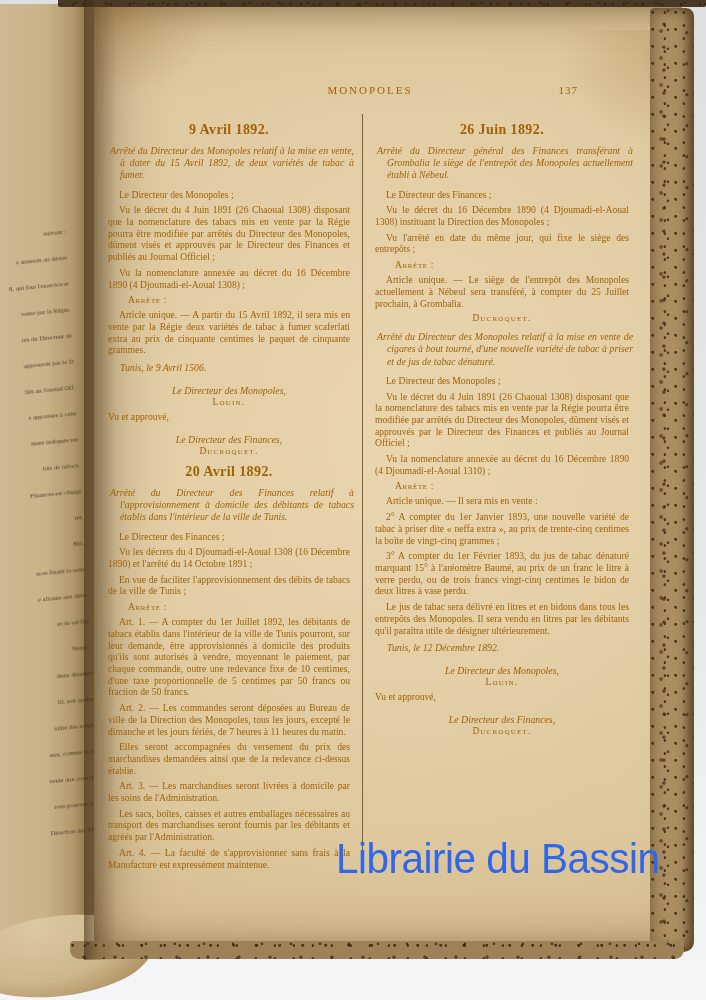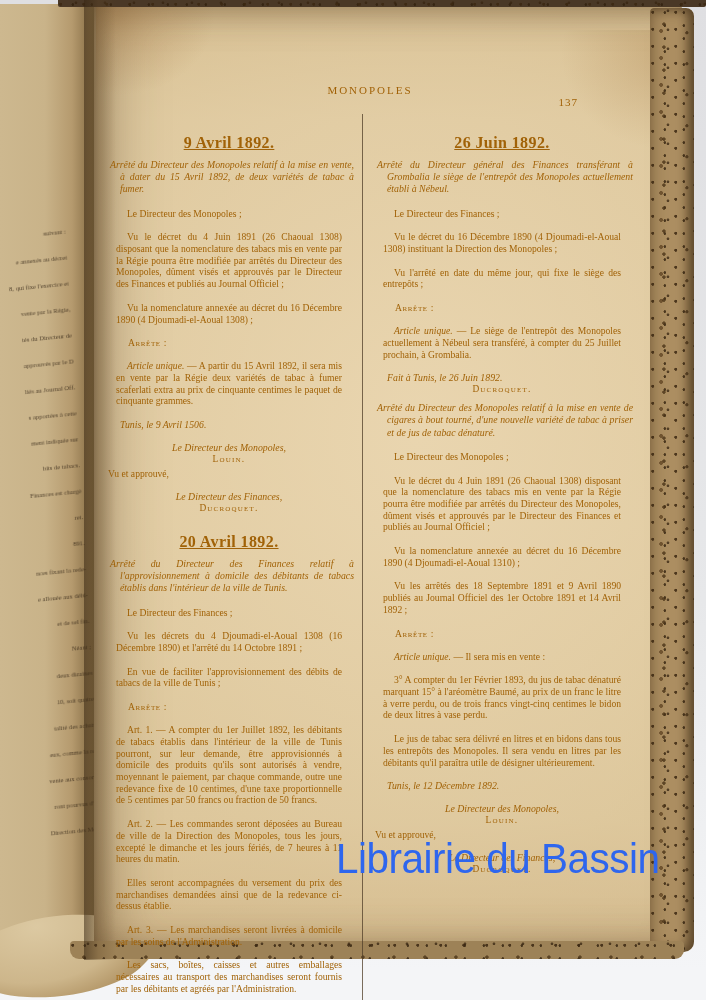--- a/index.html
+++ b/index.html
@@ -74,30 +74,30 @@
     position:absolute;left:84px;top:0;width:32px;height:960px;
     background:linear-gradient(90deg,rgba(55,38,18,.55) 0%,rgba(95,70,38,.30) 45%,rgba(0,0,0,0) 100%);
     pointer-events:none;z-index:5;
   }
   
   .content{
     position:absolute;left:104px;top:84px;width:532px;z-index:3;
     color:#a16207;
   }
   .runhead{position:relative;text-align:center;font-size:11px;letter-spacing:2px;height:16px;}
-  .pagenum{position:absolute;right:58px;top:12px;letter-spacing:1px;}
+  .pagenum{position:absolute;right:58px;top:0;letter-spacing:1px;}
   .cols{display:flex;margin-top:14px;}
   .col{width:250px;}
   .col.right{width:262px;padding-left:8px;border-left:1px solid rgba(80,62,40,.75);}
   .col.left{padding-right:8px;}
-  .h-date{font-weight:bold;text-align:center;font-size:16px;margin:20px 0 7px;letter-spacing:.4px;text-decoration:underline;}
+  .h-date{font-weight:bold;text-align:center;font-size:14px;margin:8px 0 7px;letter-spacing:.4px;}
   .sum{font-style:italic;font-size:9.8px;line-height:12.2px;margin:2px 0 7px;padding-left:16px;text-indent:-10px;text-align:justify;}
-  .p{font-size:9.6px;line-height:11.7px;text-indent:11px;margin:12px;text-align:justify;}
+  .p{font-size:9.6px;line-height:11.7px;text-indent:11px;margin:4px;text-align:justify;}
   .arr{font-variant:small-caps;letter-spacing:.6px;font-size:9.6px;text-indent:24px;margin:2.5px 0;}
-  .ital{font-style:italic;}
+  .ital{}
   .place{font-style:italic;font-size:9.8px;margin:6px 0 1px;text-indent:16px;}
   .sig-role{font-style:italic;text-align:center;font-size:9.8px;margin:12px 0 0;}
   .sig-name{font-variant:small-caps;text-align:center;font-size:9.4px;letter-spacing:1.2px;margin:1px 0 2px;}
   .appr{font-size:9.6px;margin:4px 0 0;text-indent:4px;}
   .gap{height:4px;}
   
   .watermark{
     position:absolute;left:336px;top:834px;z-index:9;
     font-family:"Liberation Sans", sans-serif;
     font-size:43px;color:#2e66ee;white-space:nowrap;
@@ -181,31 +181,30 @@
     </div>
 
     <div class="col right">
       <p class="h-date">26 Juin 1892.</p>
       <p class="sum">Arrêté du Directeur général des Finances transférant à Grombalia le siège de l'entrepôt des Monopoles actuellement établi à Nébeul.</p>
       <p class="p">Le Directeur des Finances ;</p>
       <p class="p">Vu le décret du 16 Décembre 1890 (4 Djoumadi-el-Aoual 1308) instituant la Direction des Monopoles ;</p>
       <p class="p">Vu l'arrêté en date du même jour, qui fixe le siège des entrepôts ;</p>
       <p class="arr">Arrête :</p>
       <p class="p"><span class="ital">Article unique.</span><span> — Le siège de l'entrepôt des Monopoles actuellement à Nébeul sera transféré, à compter du 25 Juillet prochain, à Grombalia.</span></p>
-      <p class="place">Fait à Tunis, le 26 Juin 1892.</p>
       <p class="sig-name">Ducroquet.</p>
       <div class="gap"></div>
 
       <p class="sum">Arrêté du Directeur des Monopoles relatif à la mise en vente de cigares à bout tourné, d'une nouvelle variété de tabac à priser et de jus de tabac dénaturé.</p>
       <p class="p">Le Directeur des Monopoles ;</p>
       <p class="p">Vu le décret du 4 Juin 1891 (26 Chaoual 1308) disposant que la nomenclature des tabacs mis en vente par la Régie pourra être modifiée par arrêtés du Directeur des Monopoles, dûment visés et approuvés par le Directeur des Finances et publiés au Journal Officiel ;</p>
       <p class="p">Vu la nomenclature annexée au décret du 16 Décembre 1890 (4 Djoumadi-el-Aoual 1310) ;</p>
-      <p class="p">Vu les arrêtés des 18 Septembre 1891 et 9 Avril 1890 publiés au Journal Officiel des 1er Octobre 1891 et 14 Avril 1892 ;</p>
       <p class="arr">Arrête :</p>
       <p class="p"><span class="ital">Article unique.</span><span> — Il sera mis en vente :</span></p>
+      <p class="p">2° A compter du 1er Janvier 1893, une nouvelle variété de tabac à priser dite « neffa extra », au prix de trente-cinq centimes la boîte de vingt-cinq grammes ;</p>
       <p class="p">3° A compter du 1er Février 1893, du jus de tabac dénaturé marquant 15° à l'aréomètre Baumé, au prix de un franc le litre à verre perdu, ou de trois francs vingt-cinq centimes le bidon de deux litres à vase perdu.</p>
       <p class="p">Le jus de tabac sera délivré en litres et en bidons dans tous les entrepôts des Monopoles. Il sera vendu en litres par les débitants qu'il paraîtra utile de désigner ultérieurement.</p>
       <p class="place">Tunis, le 12 Décembre 1892.</p>
       <p class="sig-role">Le Directeur des Monopoles,</p>
       <p class="sig-name">Louin.</p>
       <p class="appr">Vu et approuvé,</p>
       <p class="sig-role">Le Directeur des Finances,</p>
       <p class="sig-name">Ducroquet.</p>
     </div>
 

